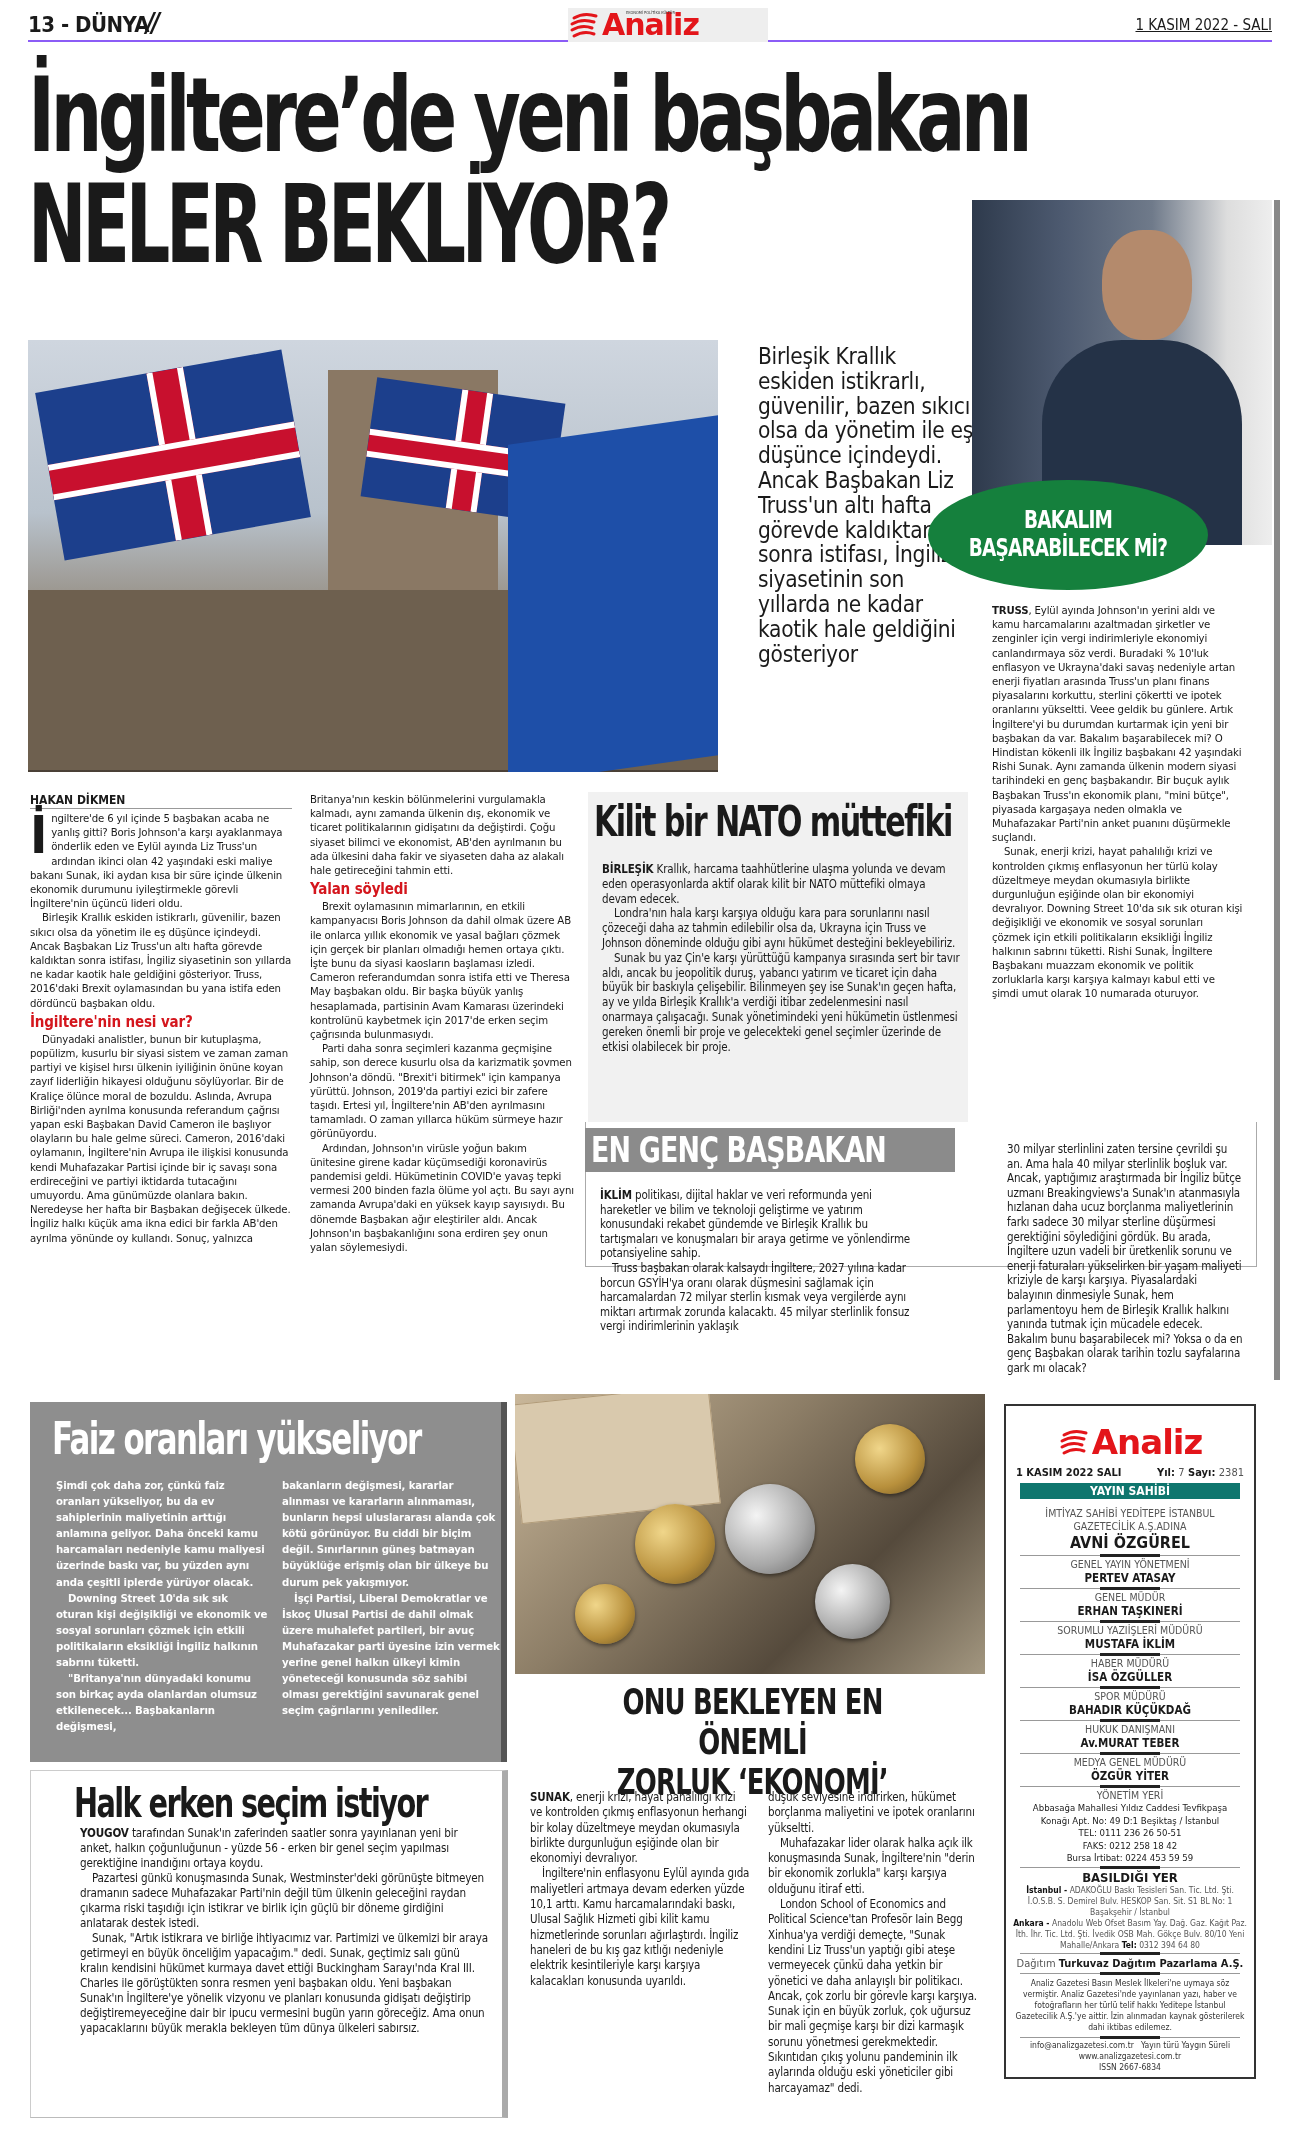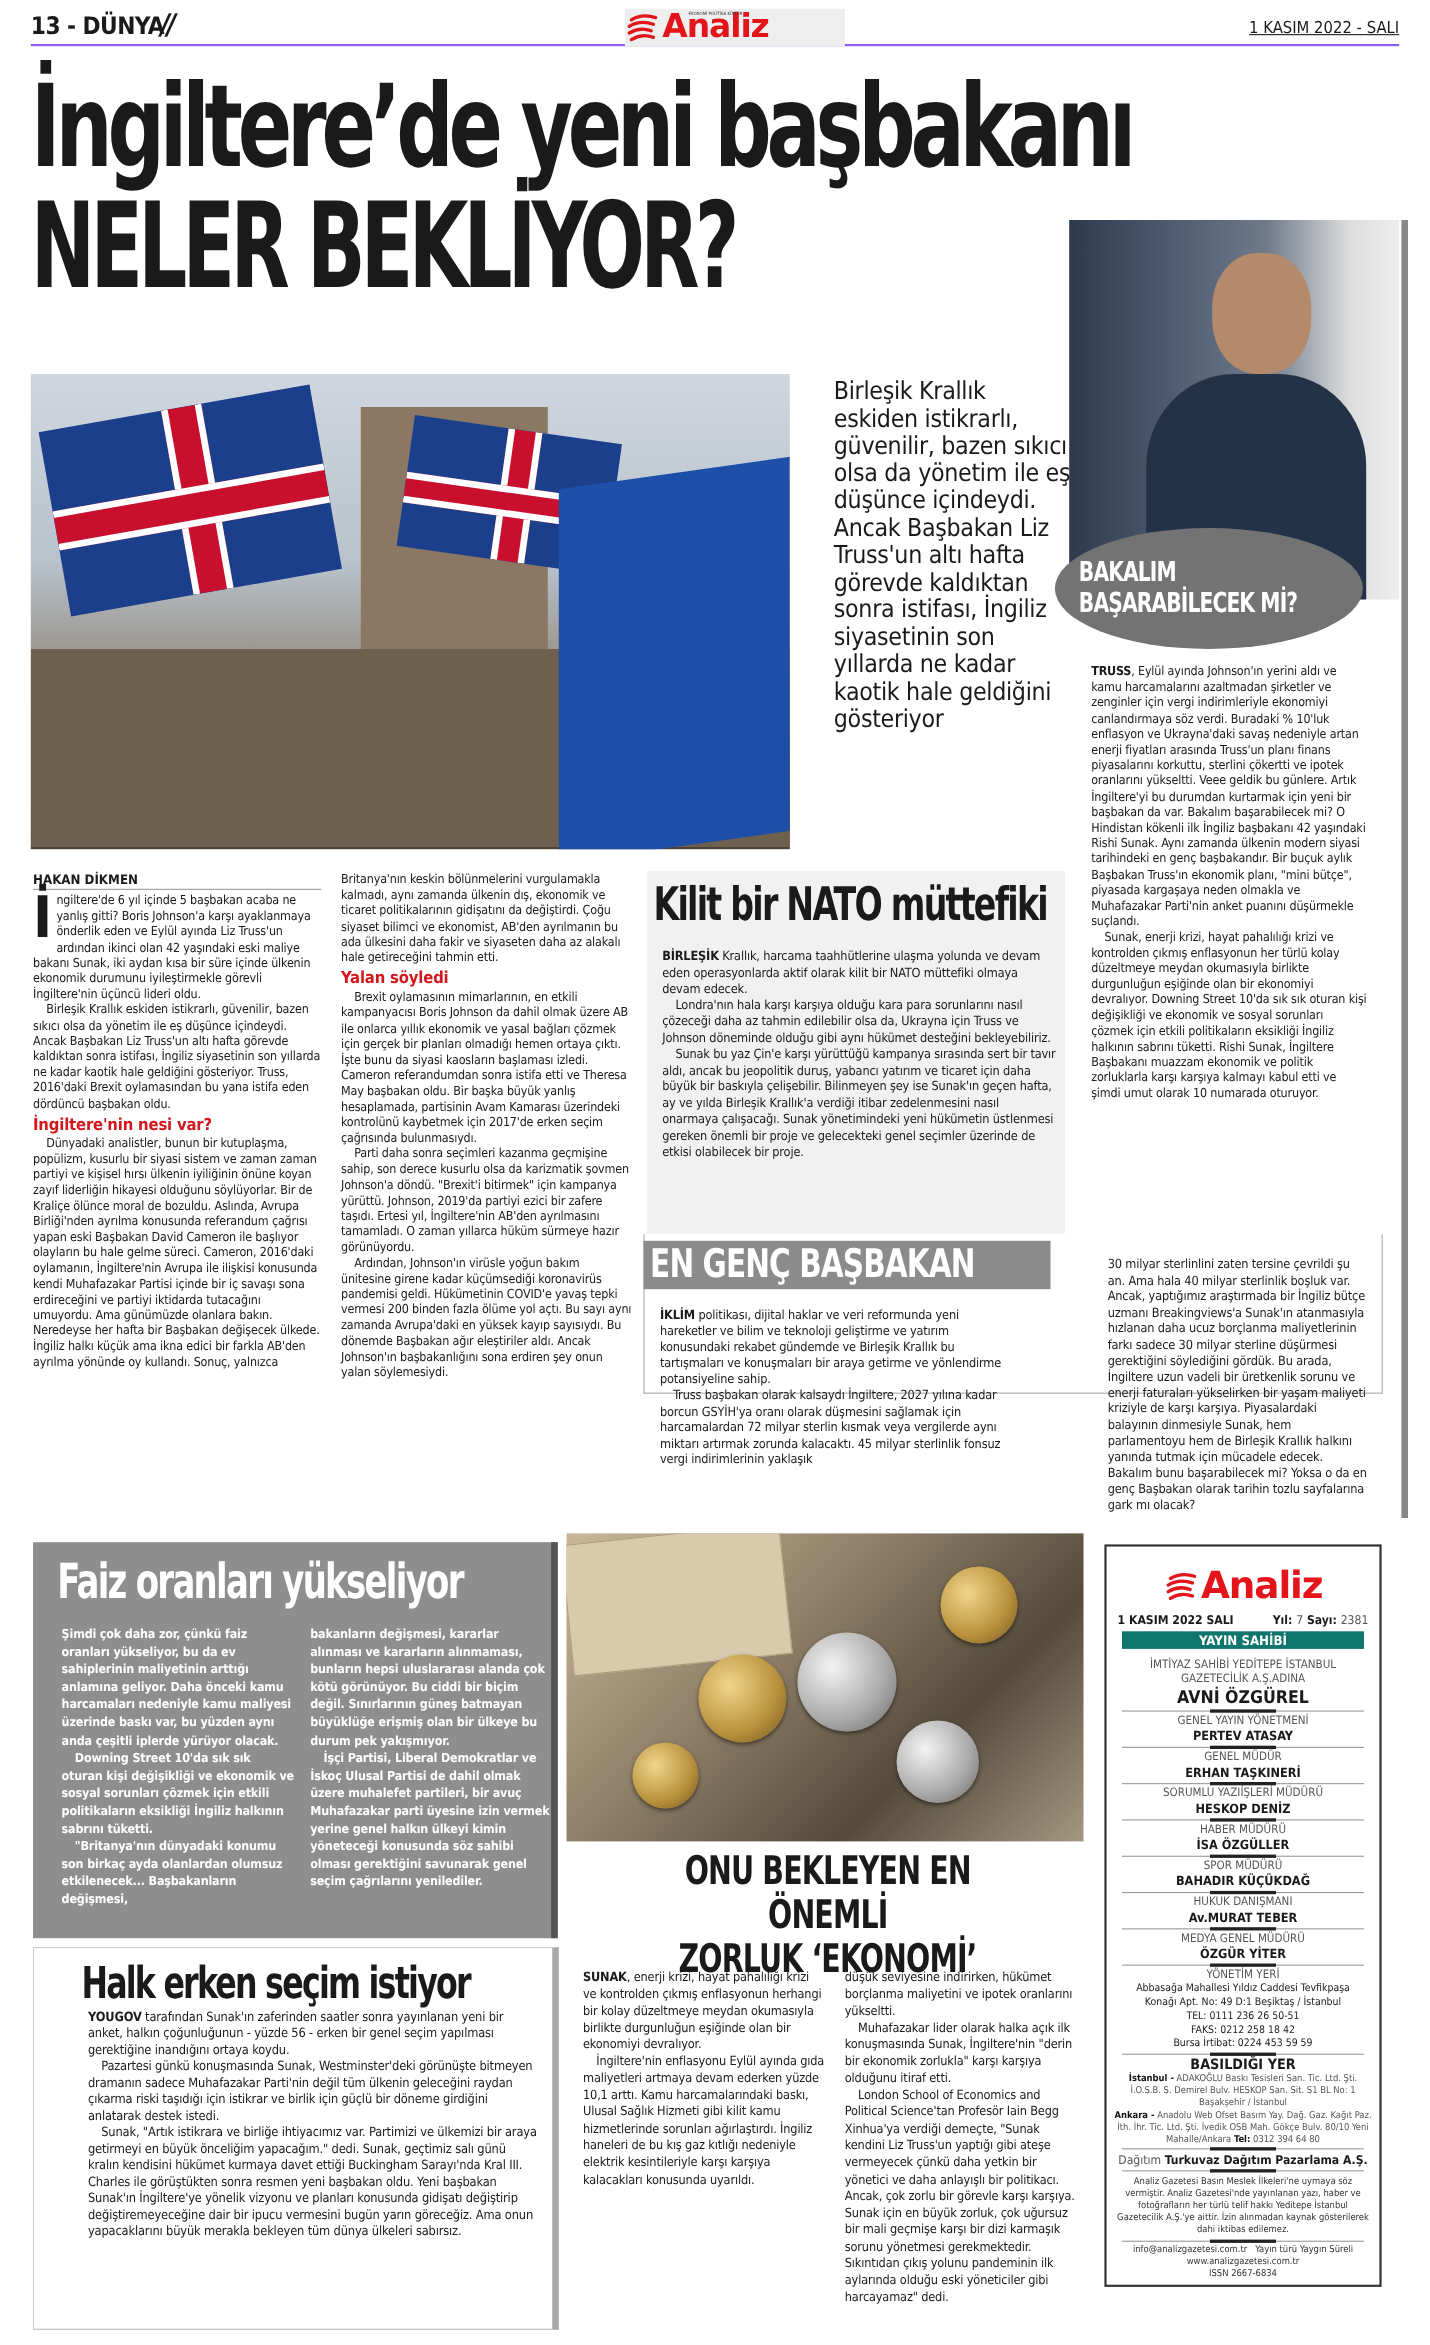--- a/index.html
+++ b/index.html
@@ -30,21 +30,21 @@
 .flag-uk::before{content:"";position:absolute;left:45%;top:0;width:10%;height:100%;background:#c8102e;border-left:6px solid #fff;border-right:6px solid #fff}
 .flag-uk::after{content:"";position:absolute;top:43%;left:0;height:14%;width:100%;background:#c8102e;border-top:6px solid #fff;border-bottom:6px solid #fff}
 .flag-eu{position:absolute;background:#1e4fa8}
 .tower{position:absolute;background:#8a7864}
 .coin{position:absolute;border-radius:50%;background:radial-gradient(circle at 35% 35%,#f0d68a,#b8903c 60%,#6e5420);box-shadow:0 2px 4px rgba(0,0,0,.5)}
 .coin.silver{background:radial-gradient(circle at 35% 35%,#f4f4f4,#a8a8a8 60%,#666)}
 
 #pull-quote{left:758px;top:344px;width:220px;font-size:22.5px;line-height:24.8px;font-weight:normal;letter-spacing:-0.3px}
 
 #sidebar-frame{left:964px;top:200px;width:316px;height:1180px;border-right:6px solid #888}
-#bakalim-oval{left:959px;top:480px;width:280px;height:110px;border-radius:50%;background:#737373;color:#fff;text-align:left;font-weight:bold;font-size:25px;line-height:28px;padding-top:26px;letter-spacing:-1px}
+#bakalim-oval{left:928px;top:480px;width:280px;height:110px;border-radius:50%;background:#15803d;color:#fff;text-align:center;font-weight:bold;font-size:25px;line-height:28px;padding-top:26px;letter-spacing:-1px}
 #bakalim-inner{display:inline-block;transform:scaleX(0.82)}
 #truss-text{left:992px;top:604px;width:252px}
 
 #byline{left:30px;top:793px;width:262px;font-size:12px;font-weight:bold;border-bottom:1px solid #999;padding-bottom:1px}
 #col1{left:30px;top:812px;width:262px}
 #col2{left:310px;top:793px;width:265px}
 .subhead{color:#d4161d;font-weight:bold;font-size:15px;line-height:19px;margin:2px 0 1px;text-indent:0 !important}
 .dropcap{float:left;font-size:52px;line-height:42px;font-weight:bold;margin:2px 4px 0 0}
 
 #nato-box{left:588px;top:792px;width:380px;height:330px;background:#f1f1f1}
@@ -235,21 +235,21 @@
   <div class="kname big">AVNİ ÖZGÜREL</div>
   <div id="staff-list">
       <div class="ksep"></div>
       <div class="krole">GENEL YAYIN YÖNETMENİ</div>
       <div class="kname">PERTEV ATASAY</div>
       <div class="ksep"></div>
       <div class="krole">GENEL MÜDÜR</div>
       <div class="kname">ERHAN TAŞKINERİ</div>
       <div class="ksep"></div>
       <div class="krole">SORUMLU YAZIİŞLERİ MÜDÜRÜ</div>
-      <div class="kname">HESKOP DENİZ</div>
+      <div class="kname">MUSTAFA İKLİM</div>
       <div class="ksep"></div>
       <div class="krole">HABER MÜDÜRÜ</div>
       <div class="kname">İSA ÖZGÜLLER</div>
       <div class="ksep"></div>
       <div class="krole">SPOR MÜDÜRÜ</div>
       <div class="kname">BAHADIR KÜÇÜKDAĞ</div>
       <div class="ksep"></div>
       <div class="krole">HUKUK DANIŞMANI</div>
       <div class="kname">Av.MURAT TEBER</div>
       <div class="ksep"></div>

